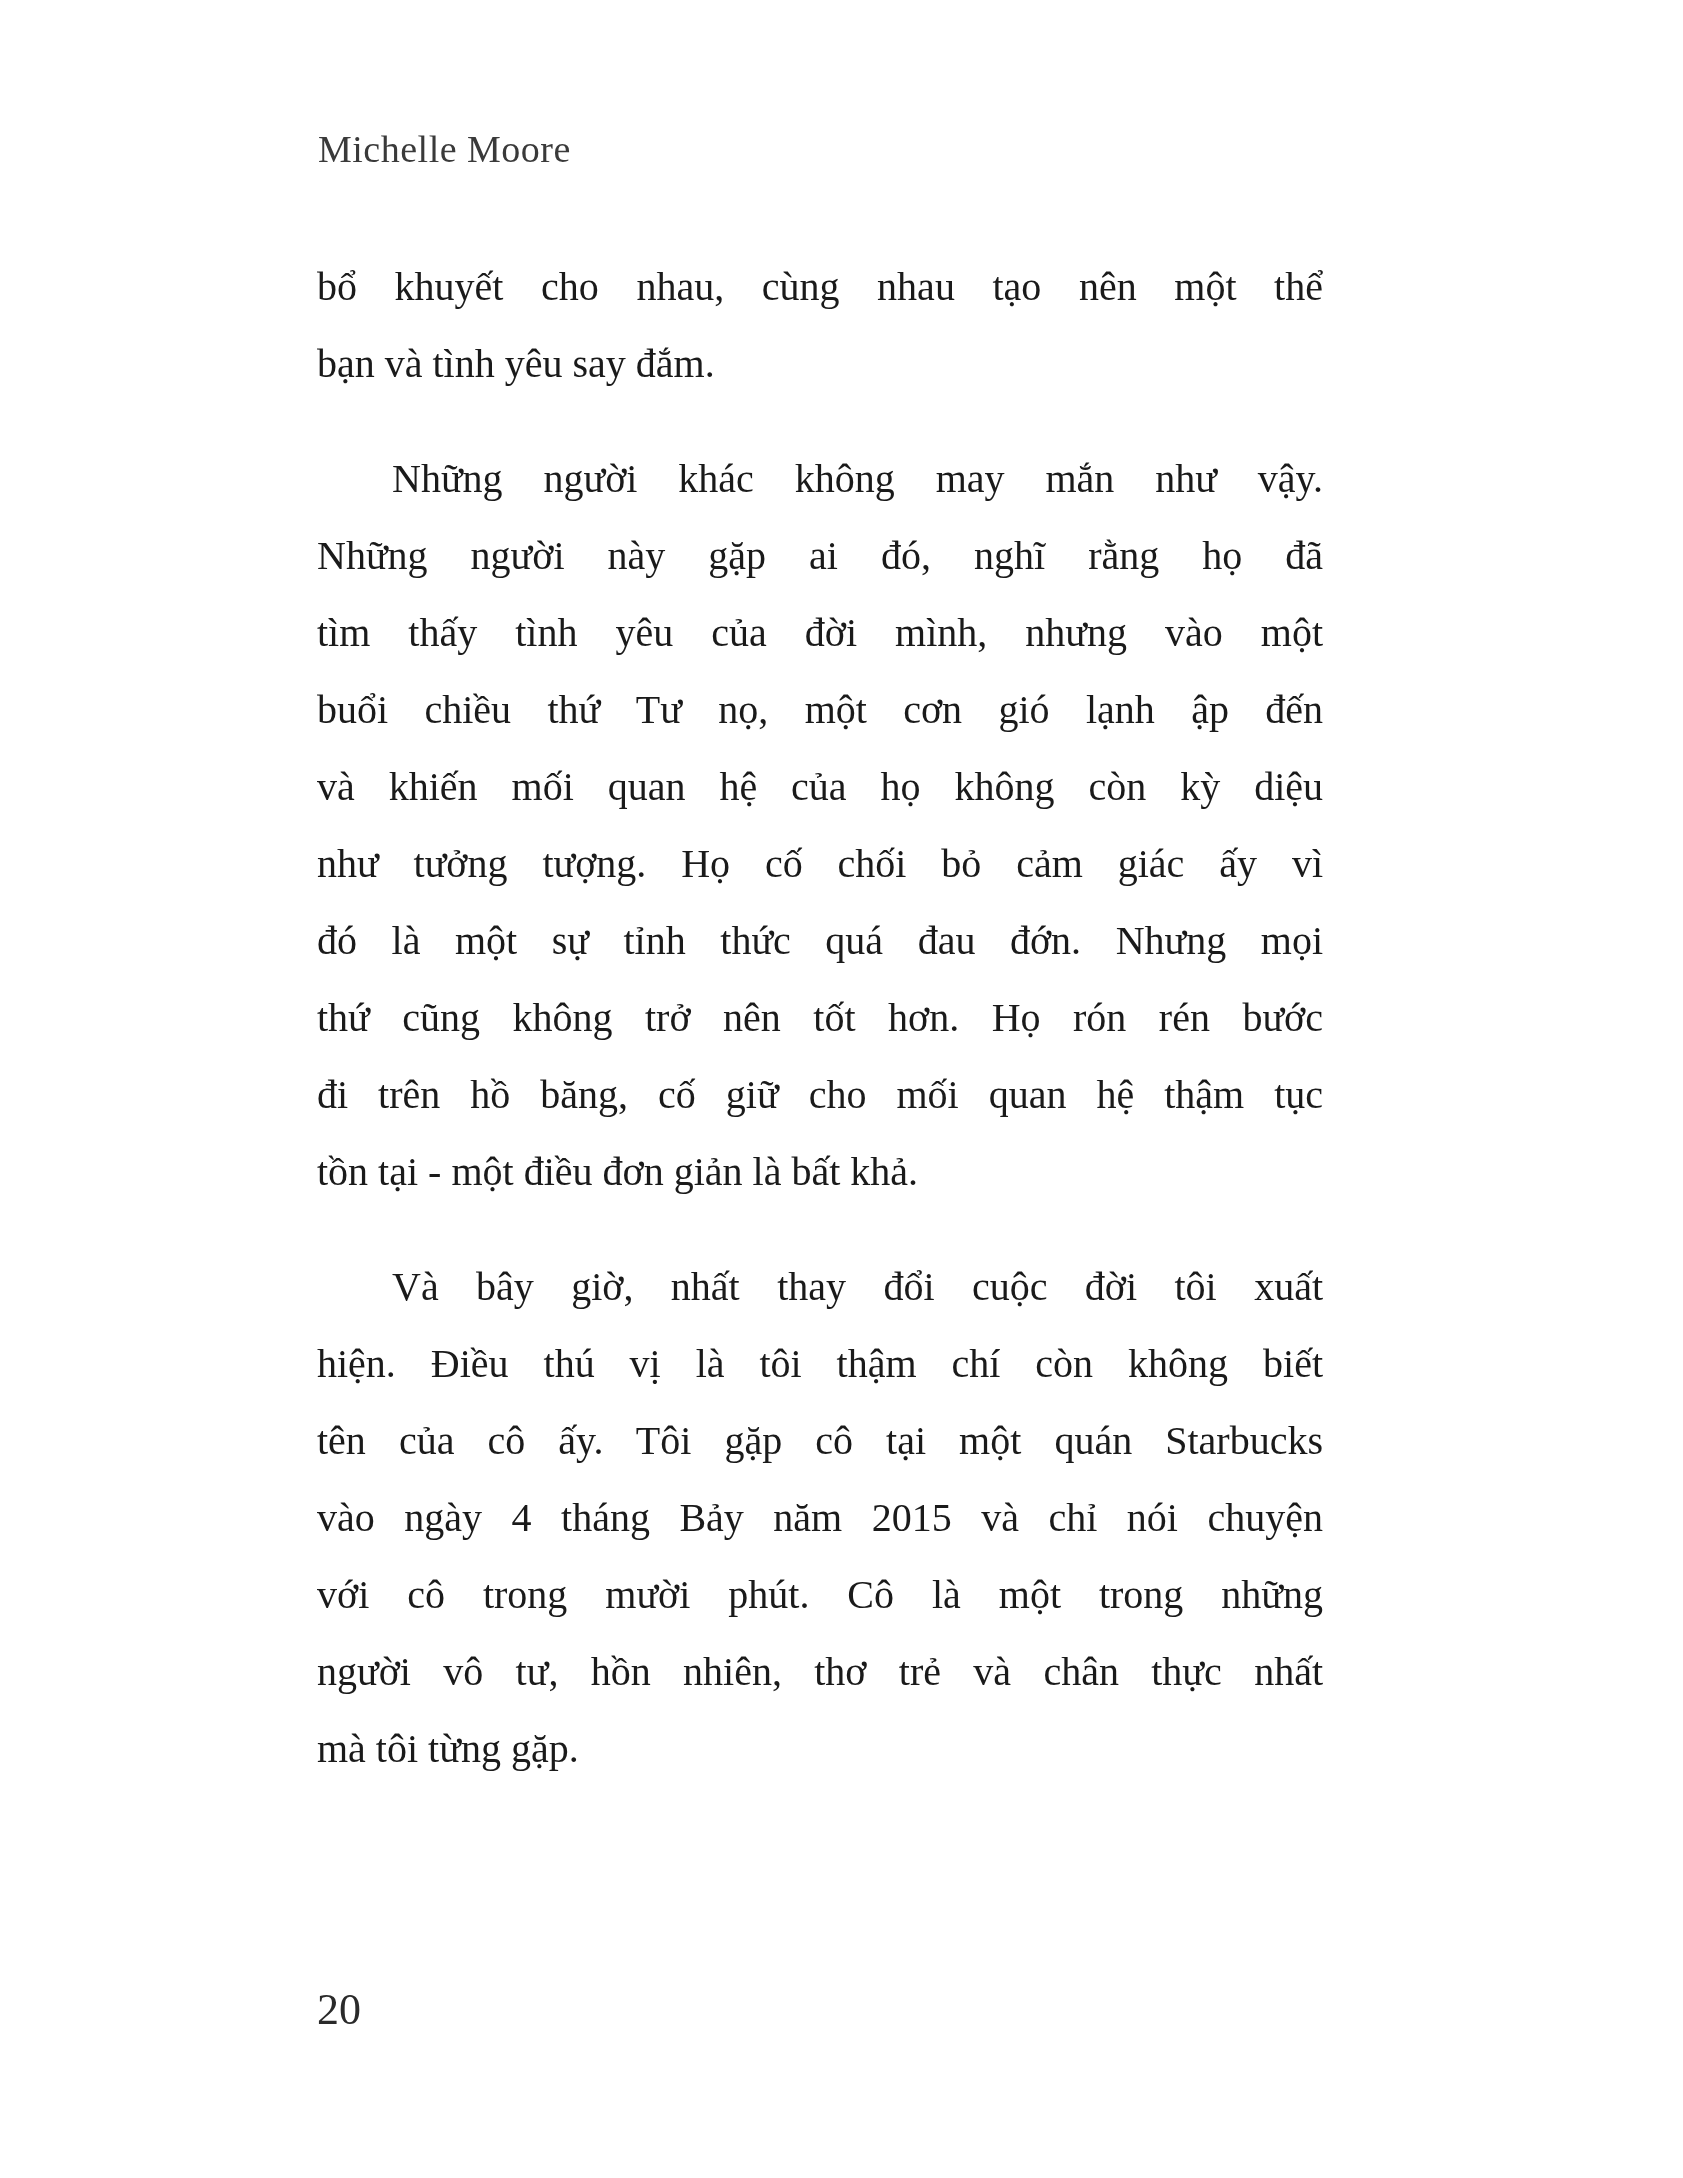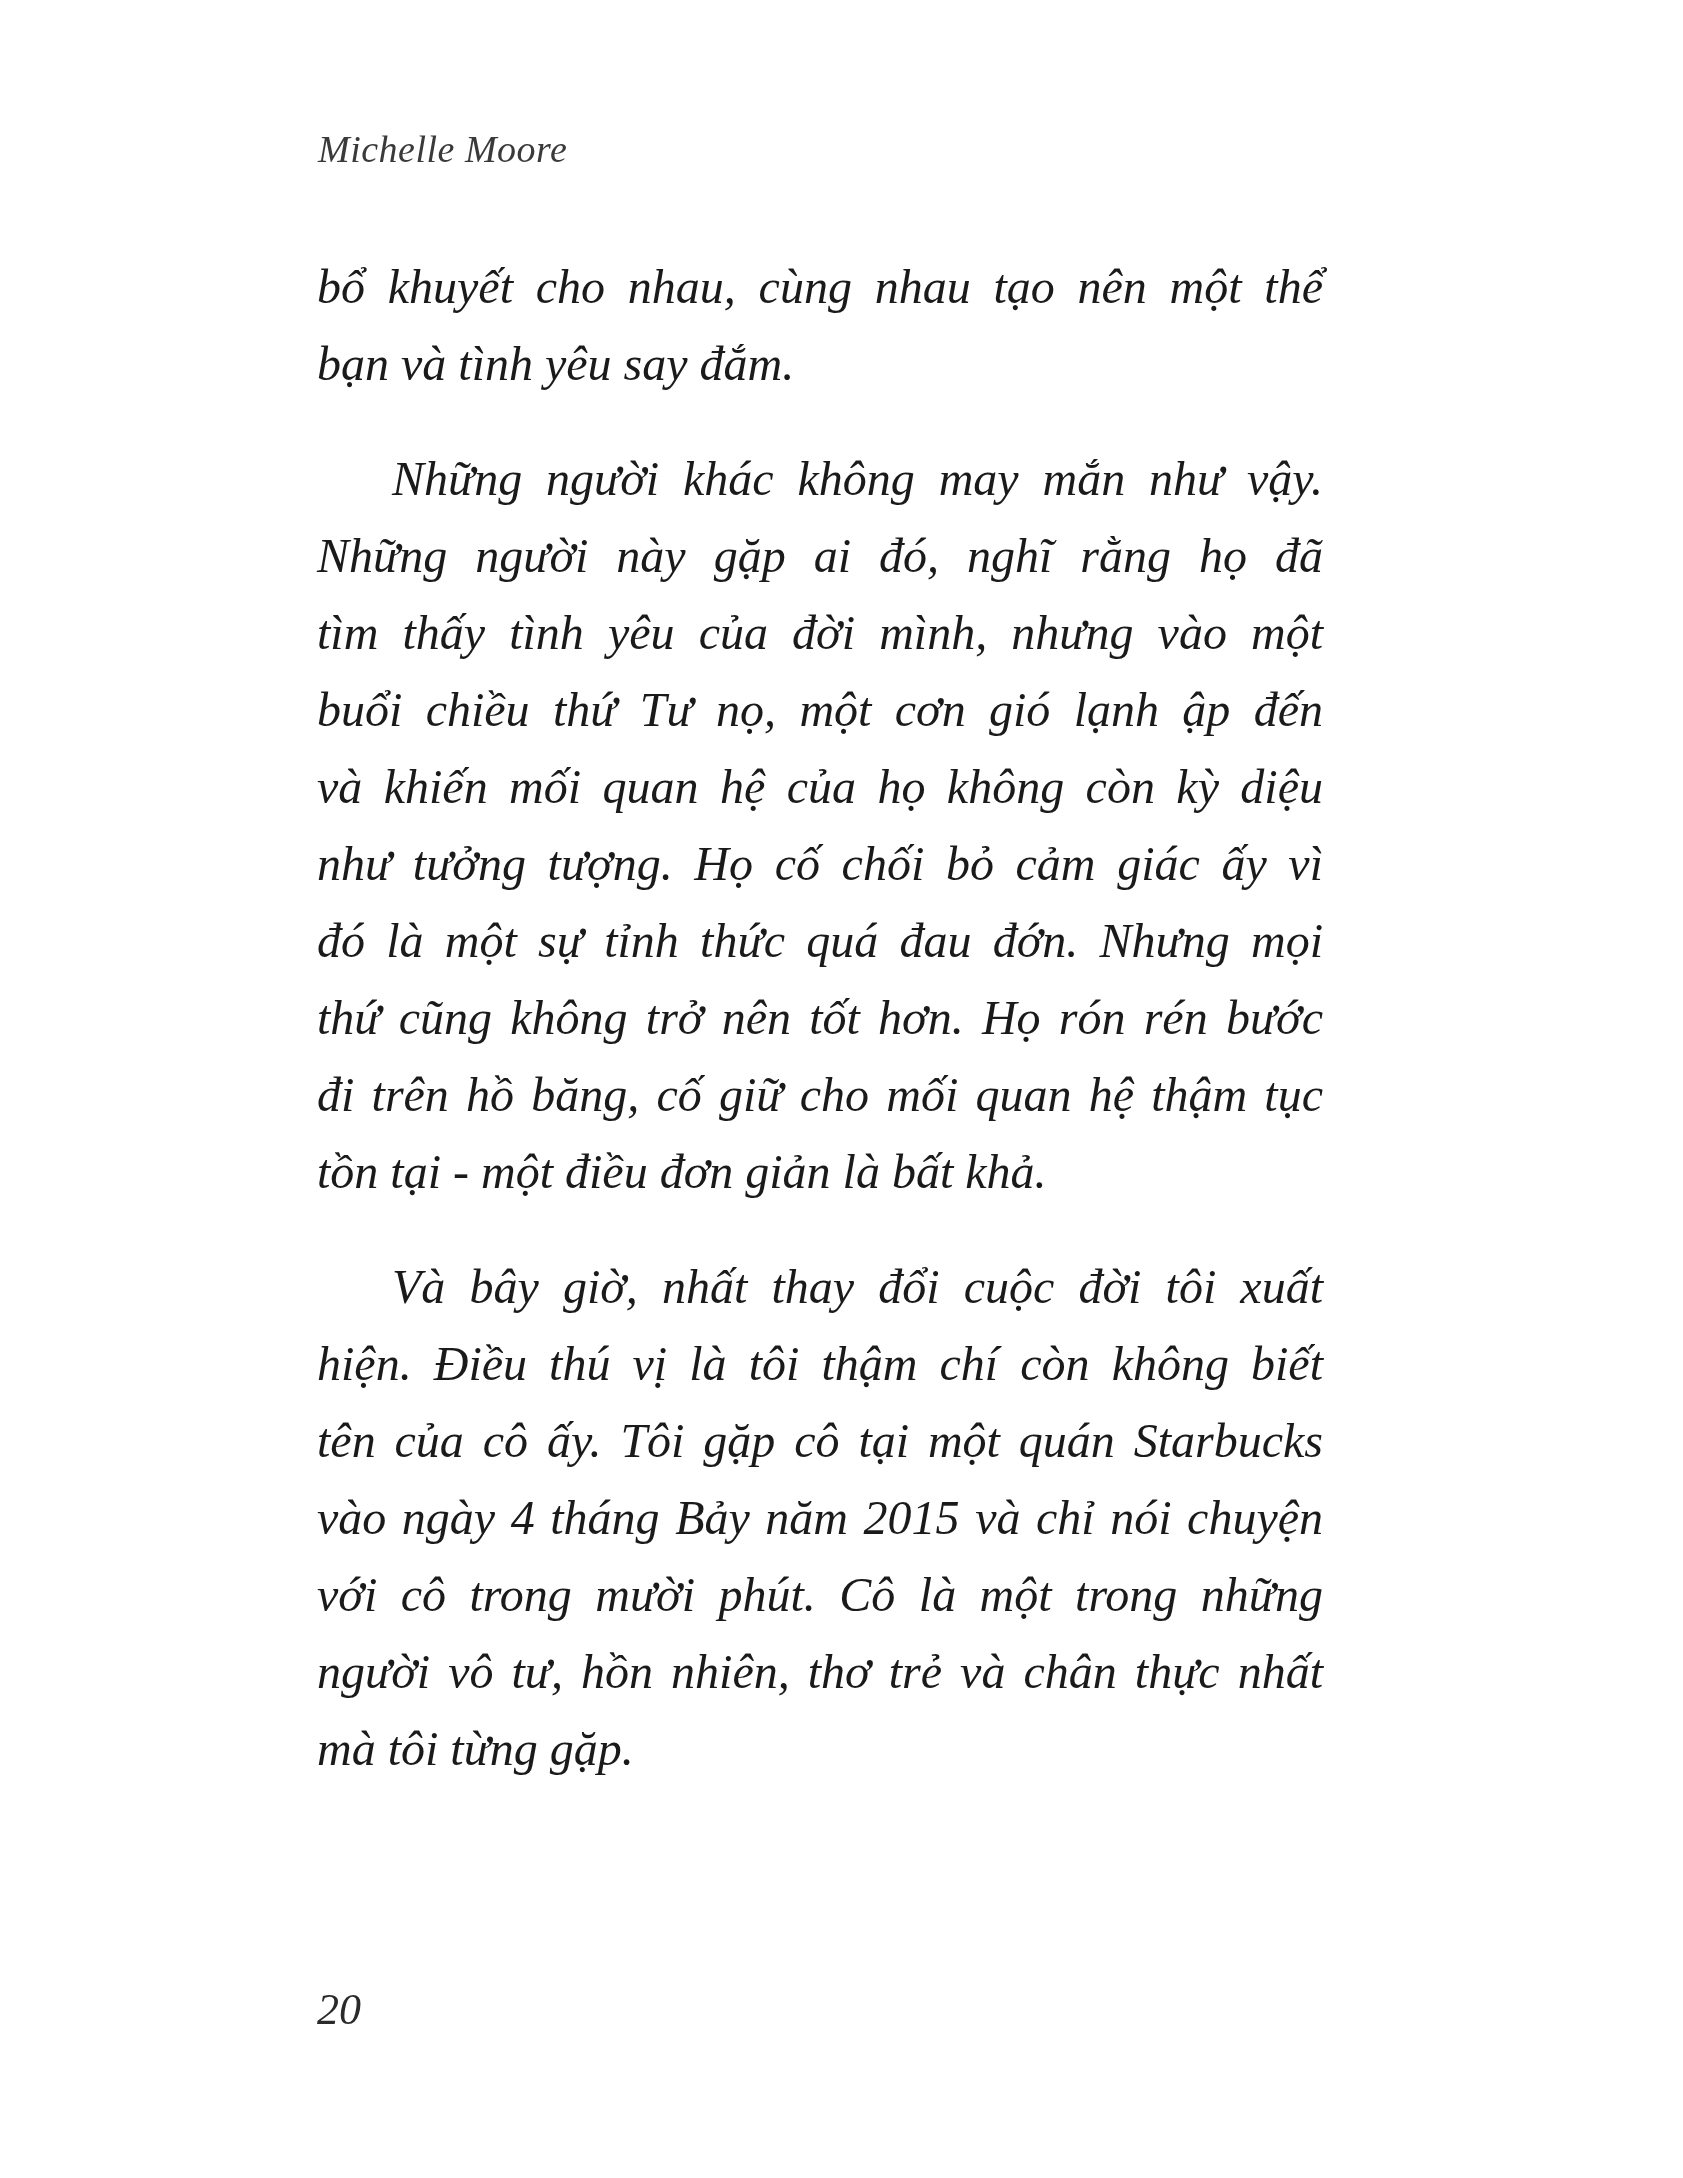--- a/index.html
+++ b/index.html
@@ -7,38 +7,37 @@
     padding: 0;
     background: #ffffff;
   }
   .book-page {
     position: relative;
     width: 1683px;
     height: 2130px;
     background: #ffffff;
     font-family: "Liberation Serif", serif;
     overflow: hidden;
-    font-style: italic;
   }
   .running-header {
     position: absolute;
     left: 318px;
     top: 129px;
     font-size: 38px;
     line-height: 40px;
     color: #3a3a3a;
     letter-spacing: 0.5px;
     white-space: nowrap;
   }
   .body-text {
     position: absolute;
     left: 317px;
     top: 248px;
     width: 1006px;
-    font-size: 48px;
+    font-size: 40px;
     line-height: 77px;
     color: #1a1a1a;
   }
   .paragraph {
     margin: 0 0 38px 0;
   }
   .paragraph:last-child {
     margin-bottom: 0;
   }
   .line {

